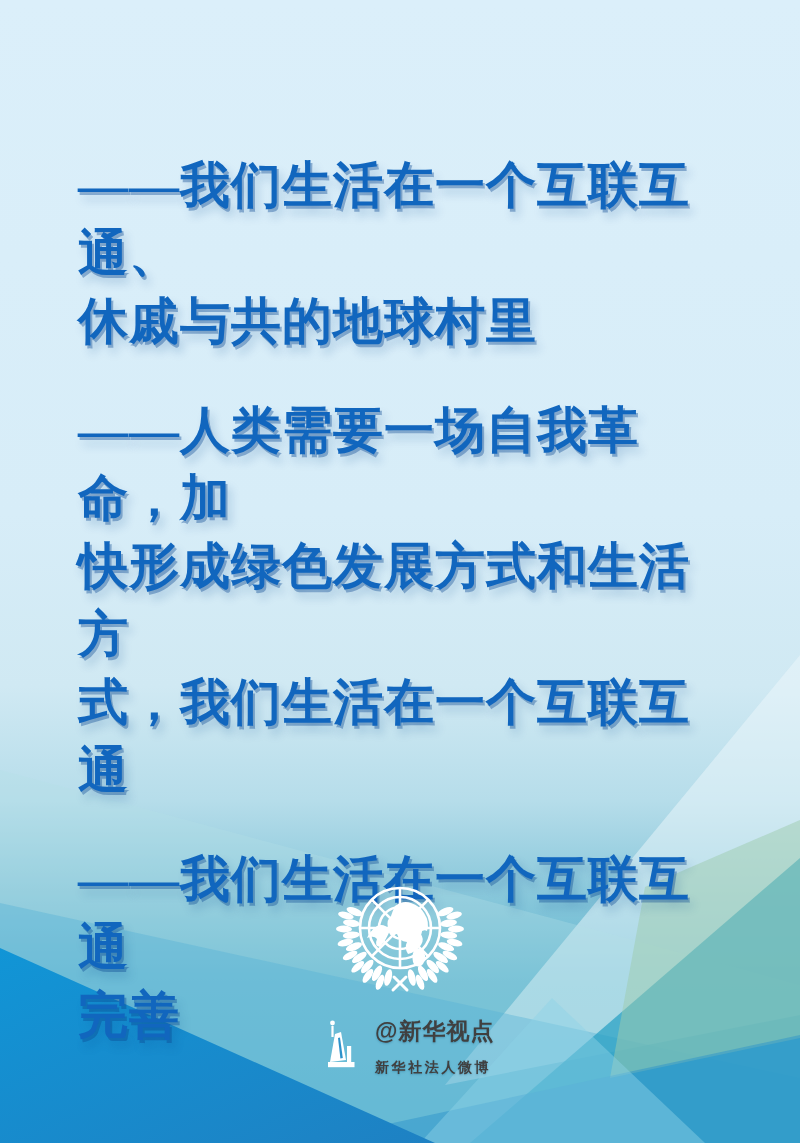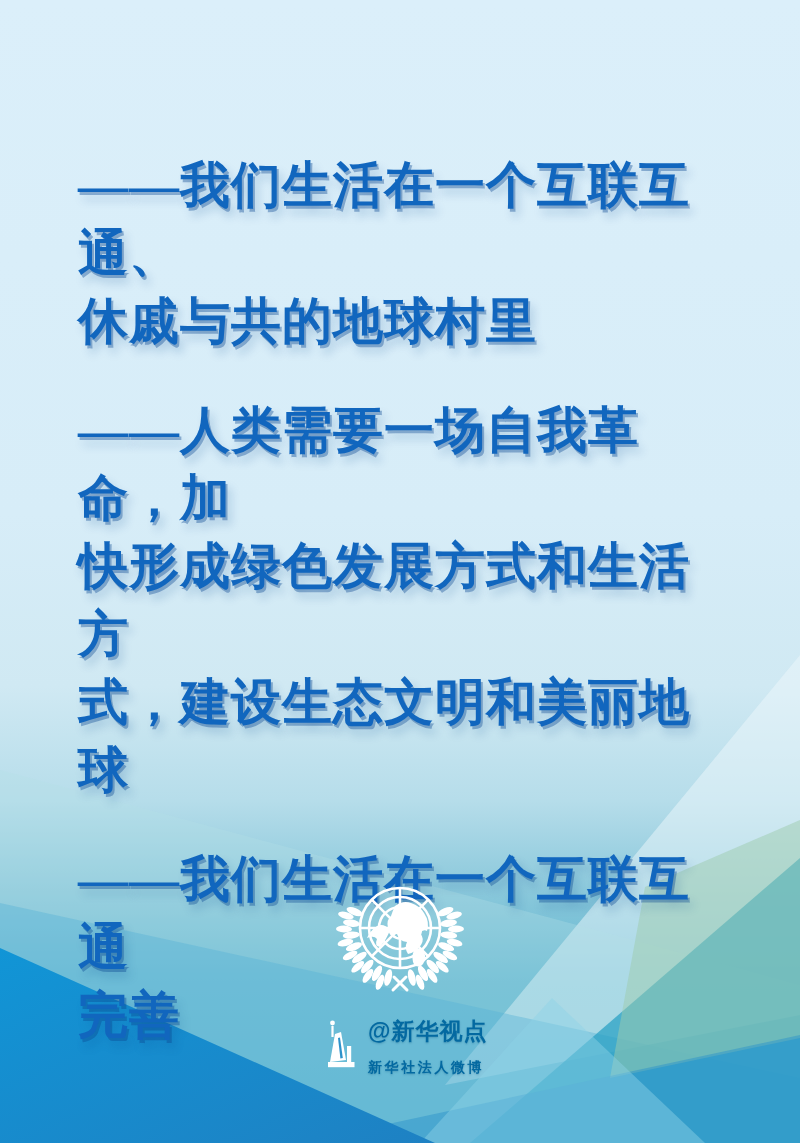--- a/index.html
+++ b/index.html
@@ -23,22 +23,22 @@
     letter-spacing:1px;
     white-space:pre-line;
     text-shadow:2px 3px 0 rgba(11,72,144,.38), 5px 8px 10px rgba(11,72,144,.22);
   }
   .un-emblem{
     position:absolute;left:333px;top:876px;
     width:134px;height:120px;
   }
   .brand{
     position:absolute;left:326px;top:1018px;
-    display:flex;align-items:flex-start;gap:11px;
-    color:#0369a1;
+    display:flex;align-items:flex-start;gap:18px;
+    color:#404040;
     font-family:"Liberation Sans","DejaVu Sans",sans-serif;
   }
   .brand-icon{width:31px;height:50px;display:block;margin-top:2px;}
   .brand-text{display:flex;flex-direction:column;}
   .brand-handle{
     font-size:23px;font-weight:700;line-height:26px;letter-spacing:1px;
     text-shadow:0 1px 2px rgba(20,90,130,.35);
   }
   .brand-sub{
     font-size:14px;font-weight:700;line-height:18px;letter-spacing:2.6px;
@@ -76,21 +76,21 @@
     <polygon points="800,1035 300,1143 800,1143" fill="#2e93cb" opacity="0.5"></polygon>
     <polygon points="552,998 420,1143 705,1143" fill="#8fd2e6" opacity="0.45"></polygon>
     <polygon points="0,948 435,1143 0,1143" fill="url(#gbl)"></polygon>
   </svg>
 
   <div class="quotes">
     <p>——我们生活在一个互联互通、
 休戚与共的地球村里</p>
     <p>——人类需要一场自我革命，加
 快形成绿色发展方式和生活方
-式，建设生态文明和美丽地球</p>
+式，我们生活在一个互联互通</p>
     <p>——我们生活在一个互联互通
 完善</p>
   </div>
 
   <svg class="un-emblem" viewBox="0 0 134 120" aria-hidden="true">
     <g fill="none" stroke="#ffffff" stroke-width="2.6">
       <circle cx="67" cy="52" r="40"></circle>
       <circle cx="67" cy="52" r="31"></circle>
       <circle cx="67" cy="52" r="21"></circle>
       <circle cx="67" cy="52" r="10.5"></circle>

